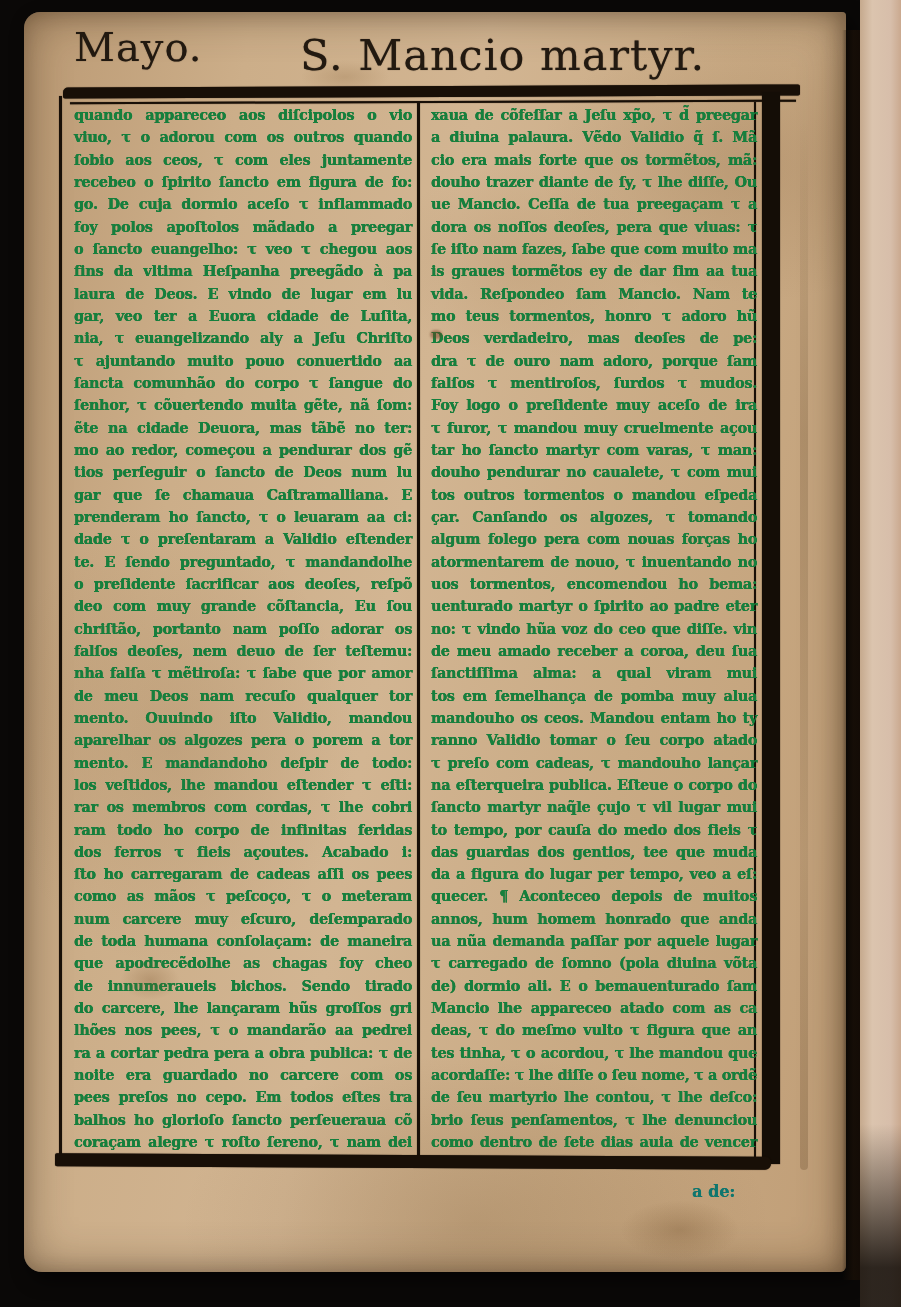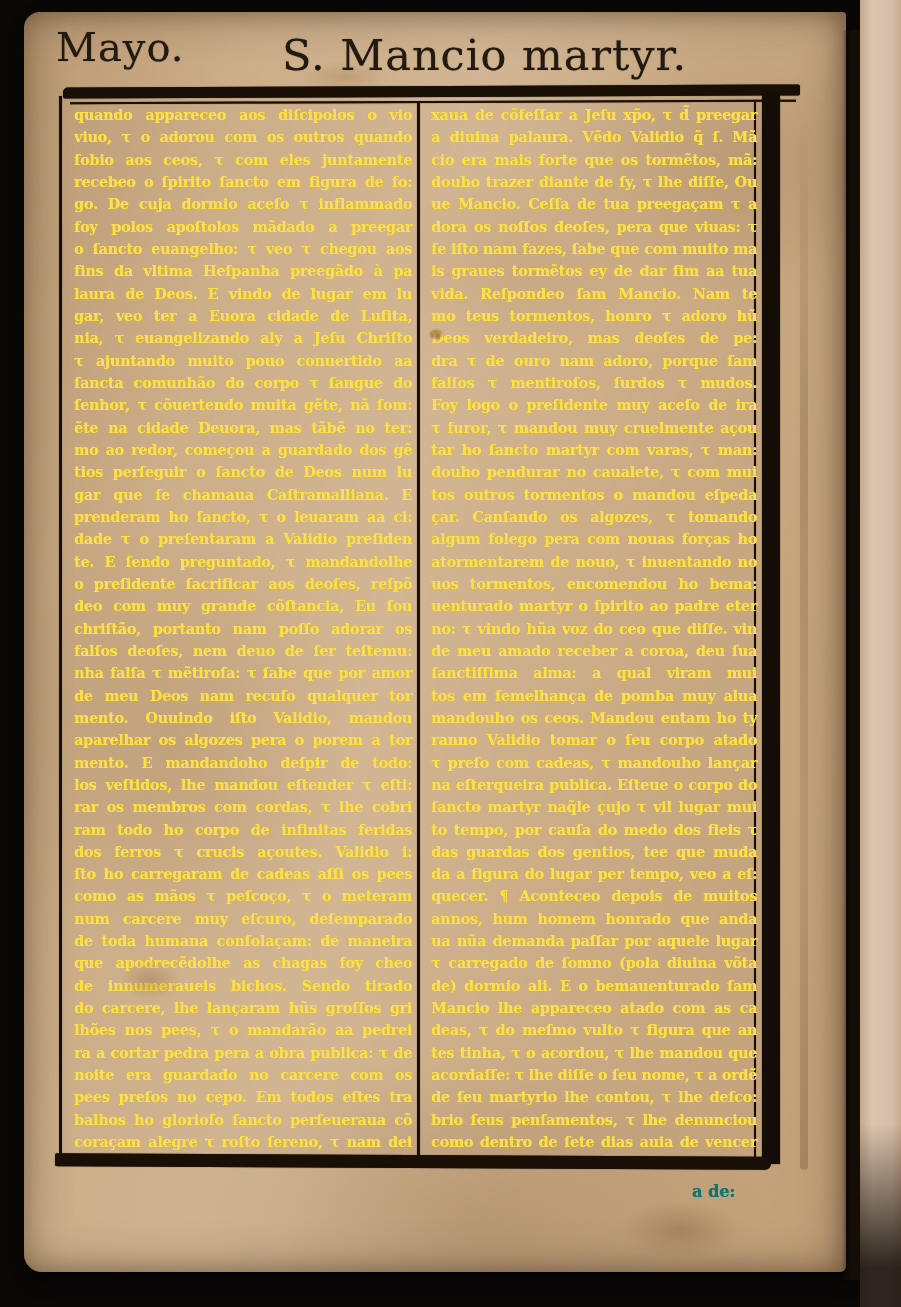--- a/index.html
+++ b/index.html
@@ -31,34 +31,34 @@
     background:
       linear-gradient(180deg, rgba(0,0,0,0) 0%, rgba(0,0,0,0) 86%, rgba(15,10,6,.85) 97%),
       linear-gradient(90deg,#c5a98d 0%,#dbc4ae 30%,#d7beaa 75%,#caa98f 100%);
   }
   .edge-streak{
     left:800px;top:120px;width:8px;height:1050px;
     background:linear-gradient(180deg, rgba(104,74,42,.0), rgba(104,74,42,.25) 30%, rgba(104,74,42,.12) 70%, rgba(104,74,42,.3));
     border-radius:4px;
   }
   
-  .runner{color:#221910;letter-spacing:1px;text-shadow:0 0 1px rgba(34,25,16,.6);}
+  .runner{color:#221910;letter-spacing:1px;text-shadow:0 0 1px rgba(34,25,16,.6);margin-left:18px;}
   .runner-month{left:56px;top:24px;font-size:40px;}
   .runner-title{left:282px;top:30px;font-size:43px;}
   
   .rule{background:#180f07;box-shadow:0 0 1px rgba(24,15,7,.8);}
   .rule-top-thick{left:63px;top:86px;width:737px;height:11px;transform:rotate(-.25deg);border-radius:5px 2px 2px 2px;}
   .rule-top-thin{left:70px;top:101px;width:726px;height:2px;transform:rotate(-.2deg);}
   .rule-left{left:59px;top:96px;width:3px;height:1068px;}
   .rule-center{left:417px;top:102px;width:3px;height:1056px;}
   .rule-right-thin{left:754px;top:102px;width:2px;height:1056px;}
   .rule-right-thick{left:762px;top:92px;width:18px;height:1072px;background:#140d06;}
   .rule-bottom-thick{left:55px;top:1155px;width:716px;height:13px;transform:rotate(.3deg);border-radius:2px 6px 6px 2px;}
   
-  .text-col{color:#fde047;}
+  .text-col{color:#15803d;}
   .col-left{left:74px;top:104px;width:338px;height:1050px;}
   .col-right{left:431px;top:104px;width:326px;height:1050px;}
   .line{
     height:22.34px;line-height:22.34px;font-size:14.3px;font-weight:700;
     text-align:justify;text-align-last:justify;white-space:nowrap;
     letter-spacing:-0.2px;word-spacing:-0.5px;
     text-shadow:.3px 0 0 currentColor, 0 0 .6px rgba(36,26,16,.5);
   }
   .catchword{
     left:692px;top:1182px;font-size:16px;font-weight:700;color:#0f766e;
@@ -97,39 +97,39 @@
     <div class="line">foy polos apoſtolos mãdado a preegar</div>
     <div class="line">o ſancto euangelho: τ veo τ chegou aos</div>
     <div class="line">fins da vltima Heſpanha preegãdo à pa</div>
     <div class="line">laura de Deos. E vindo de lugar em lu</div>
     <div class="line">gar, veo ter a Euora cidade de Luſita,</div>
     <div class="line">nia, τ euangelizando aly a Jeſu Chriſto</div>
     <div class="line">τ ajuntando muito pouo conuertido aa</div>
     <div class="line">ſancta comunhão do corpo τ ſangue do</div>
     <div class="line">ſenhor, τ cõuertendo muita gẽte, nã ſom:</div>
     <div class="line">ẽte na cidade Deuora, mas tãbẽ no ter:</div>
-    <div class="line">mo ao redor, começou a guardado dos gẽ</div>
+    <div class="line">mo ao redor, começou a pendurar dos gẽ</div>
     <div class="line">tios perſeguir o ſancto de Deos num lu</div>
     <div class="line">gar que ſe chamaua Caſtramalliana. E</div>
     <div class="line">prenderam ho ſancto, τ o leuaram aa ci:</div>
-    <div class="line">dade τ o preſentaram a Validio preſiden</div>
+    <div class="line">dade τ o preſentaram a Validio eſtender</div>
     <div class="line">te. E ſendo preguntado, τ mandandolhe</div>
     <div class="line">o preſidente ſacrificar aos deoſes, reſpõ</div>
     <div class="line">deo com muy grande cõſtancia, Eu ſou</div>
     <div class="line">chriſtão, portanto nam poſſo adorar os</div>
     <div class="line">falſos deoſes, nem deuo de ſer teſtemu:</div>
     <div class="line">nha falſa τ mẽtiroſa: τ ſabe que por amor</div>
     <div class="line">de meu Deos nam recuſo qualquer tor</div>
     <div class="line">mento. Ouuindo iſto Validio, mandou</div>
     <div class="line">aparelhar os algozes pera o porem a tor</div>
     <div class="line">mento. E mandandoho deſpir de todo:</div>
     <div class="line">los veſtidos, lhe mandou eſtender τ eſti:</div>
     <div class="line">rar os membros com cordas, τ lhe cobri</div>
     <div class="line">ram todo ho corpo de infinitas feridas</div>
-    <div class="line">dos ferros τ crucis açoutes. Validio i:</div>
+    <div class="line">dos ferros τ fieis açoutes. Acabado i:</div>
     <div class="line">ſto ho carregaram de cadeas aſſi os pees</div>
     <div class="line">como as mãos τ peſcoço, τ o meteram</div>
     <div class="line">num carcere muy eſcuro, deſemparado</div>
     <div class="line">de toda humana conſolaçam: de maneira</div>
     <div class="line">que apodrecẽdolhe as chagas foy cheo</div>
     <div class="line">de innumeraueis bichos. Sendo tirado</div>
     <div class="line">do carcere, lhe lançaram hũs groſſos gri</div>
     <div class="line">lhões nos pees, τ o mandarão aa pedrei</div>
     <div class="line">ra a cortar pedra pera a obra publica: τ de</div>
     <div class="line">noite era guardado no carcere com os</div>

